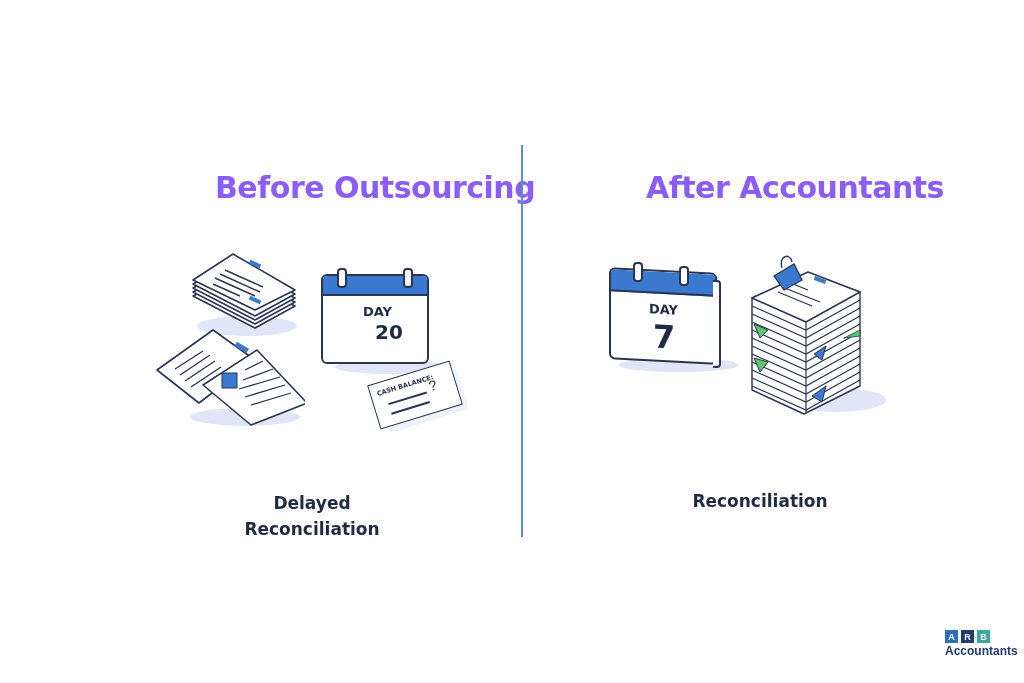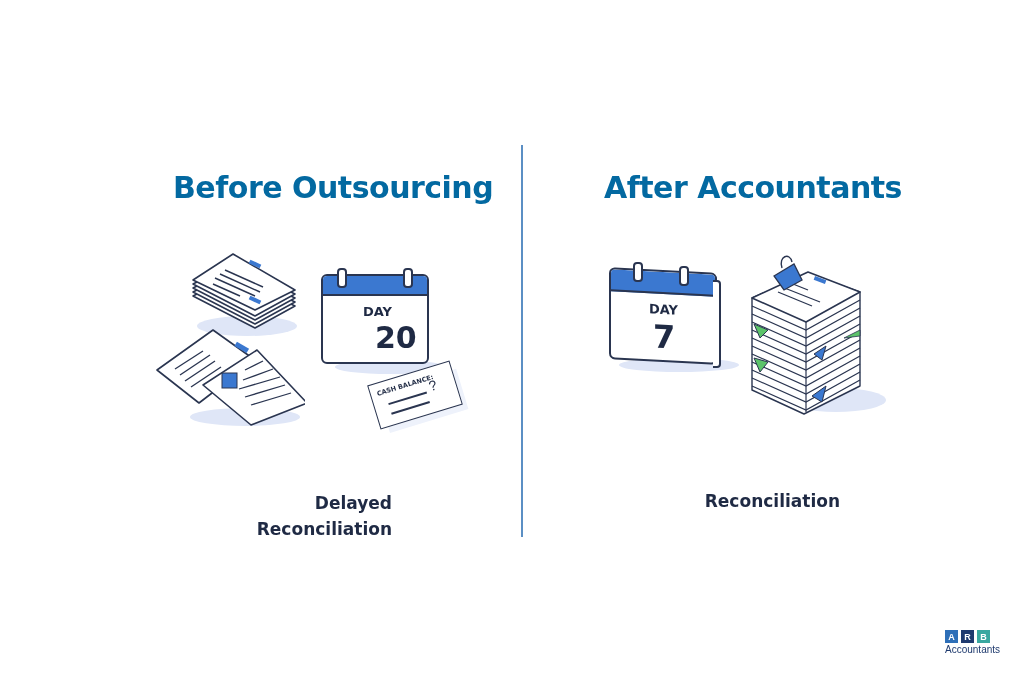--- a/index.html
+++ b/index.html
@@ -1,23 +1,23 @@
 <!DOCTYPE html>
 <html><head>
 <meta charset="utf-8">
 <style>
   html, body { margin:0; padding:0; }
   body { width:1024px; height:683px; background:#ffffff; position:relative; overflow:hidden; font-family:"Liberation Sans", sans-serif; }
-  .title { position:absolute; top:170px; font-size:30px; font-weight:bold; color:#0369a1; font-family:"DejaVu Sans", sans-serif; letter-spacing:-0.5px; }
+  .title { position:absolute; top:170px; font-size:30px; font-weight:bold; color:#8b5cf6; font-family:"DejaVu Sans", sans-serif; letter-spacing:-0.5px;margin-left:42px; }
   .divider { position:absolute; left:521px; top:145px; width:2px; height:392px; background:#5b8fc4; }
-  .caption { position:absolute; font-size:17px; font-weight:bold; color:#1f2a44; text-align:right; line-height:26px; font-family:"DejaVu Sans", sans-serif; }
+  .caption { position:absolute; font-size:17px; font-weight:bold; color:#1f2a44; text-align:center; line-height:26px; font-family:"DejaVu Sans", sans-serif; }
   .logo { position:absolute; left:945px; top:630px; width:50px; }
   .logo-boxes { display:flex; gap:3px; }
   .logo-box { width:13px; height:13px; color:#fff; font-size:9px; font-weight:bold; display:flex; align-items:center; justify-content:center; }
-  .logo-text { font-size:10px; color:#1f3a6e; font-weight:normal; margin-top:1px; }
+  .logo-text { font-size:12px; color:#1f3a6e; font-weight:bold; margin-top:1px; }
   svg { position:absolute; }
 </style>
 </head>
 <body>
 
 <div class="title" style="left:173px;">Before Outsourcing</div>
 <div class="title" style="left:604px;">After Accountants</div>
 
 <div class="divider"></div>
 
@@ -59,21 +59,21 @@
   </g>
   <rect x="80" y="20" width="14" height="5" fill="#3b78d0" transform="rotate(30 87 22)"></rect>
   <rect x="67" y="48" width="15" height="15" fill="#3b78d0" stroke="#2a3550" stroke-width="1"></rect>
 </svg>
 
 <div style="position:absolute;left:321px;top:268px;width:108px;height:98px;">
   <div style="position:absolute;left:14px;top:92px;width:110px;height:14px;background:#dfe6f7;border-radius:50%;"></div>
   <div style="position:absolute;left:0;top:6px;width:104px;height:86px;border:2px solid #2a3550;border-radius:6px;background:#fff;overflow:hidden;">
     <div style="height:18px;background:#3b78d0;border-bottom:2px solid #2a3550;"></div>
     <div style="position:absolute;left:40px;top:28px;font-size:13px;font-weight:bold;color:#1f2a44;font-family:'DejaVu Sans',sans-serif;">DAY</div>
-    <div style="position:absolute;left:52px;top:44px;font-size:30px;font-weight:bold;color:#1f2a44;font-family:'DejaVu Sans',sans-serif;">20</div>
+    <div style="position:absolute;left:52px;top:44px;font-size:20px;font-weight:bold;color:#1f2a44;font-family:'DejaVu Sans',sans-serif;">20</div>
   </div>
   <div style="position:absolute;left:16px;top:0;width:6px;height:16px;border:2px solid #2a3550;border-radius:4px;background:#fff;"></div>
   <div style="position:absolute;left:82px;top:0;width:6px;height:16px;border:2px solid #2a3550;border-radius:4px;background:#fff;"></div>
 </div>
 
 <div style="position:absolute;left:372px;top:372px;width:84px;height:44px;border:1.6px solid #2a3550;background:#fff;transform:rotate(-17deg);box-shadow:6px 8px 0 -2px #eef2fb;">
   <div style="position:absolute;left:6px;top:6px;font-size:6.5px;font-weight:bold;color:#1f2a44;font-family:'DejaVu Sans',sans-serif;">CASH BALANCE:</div>
   <div style="position:absolute;left:58px;top:10px;font-size:14px;color:#1f2a44;">?</div>
   <div style="position:absolute;left:14px;top:22px;width:40px;height:1.5px;background:#2a3550;"></div>
   <div style="position:absolute;left:14px;top:32px;width:40px;height:1.5px;background:#2a3550;"></div>

